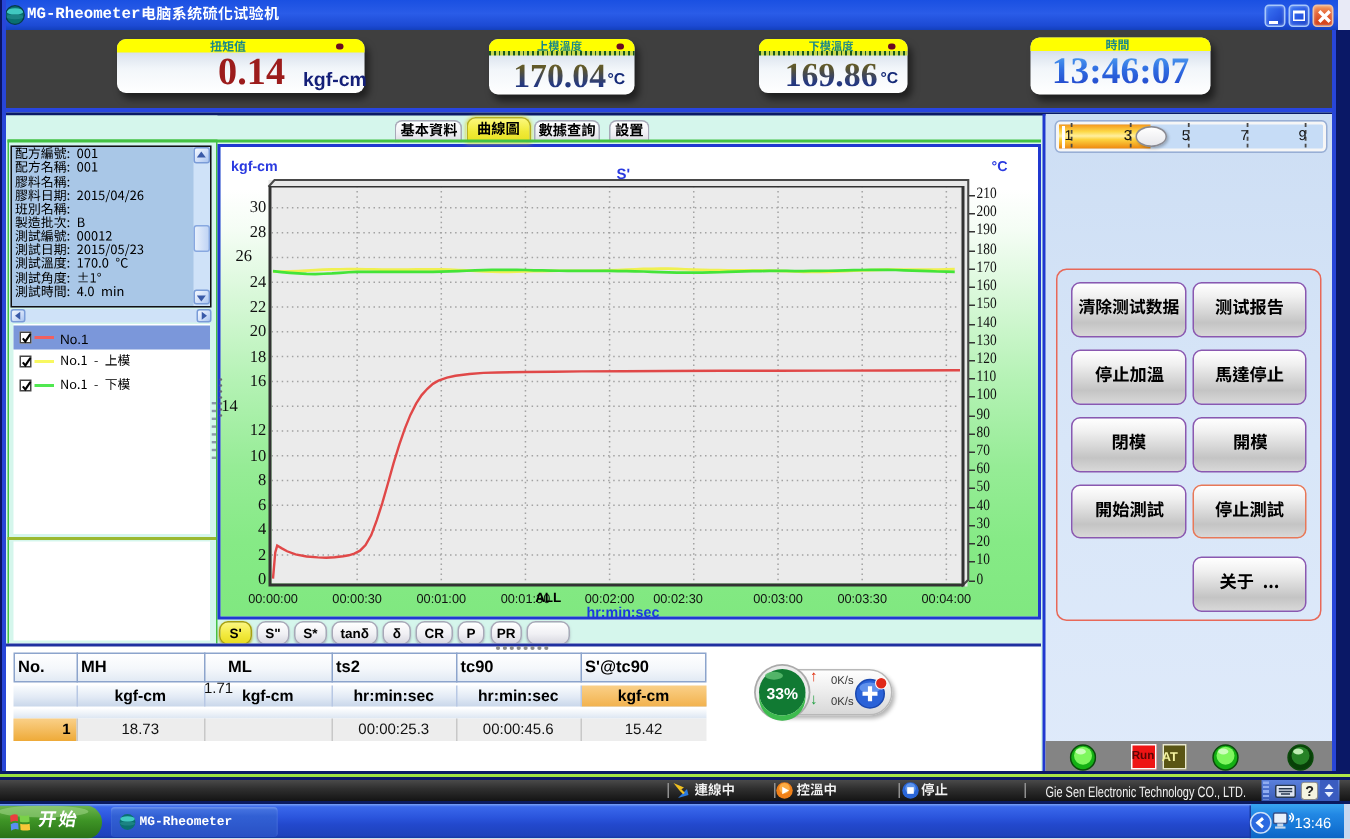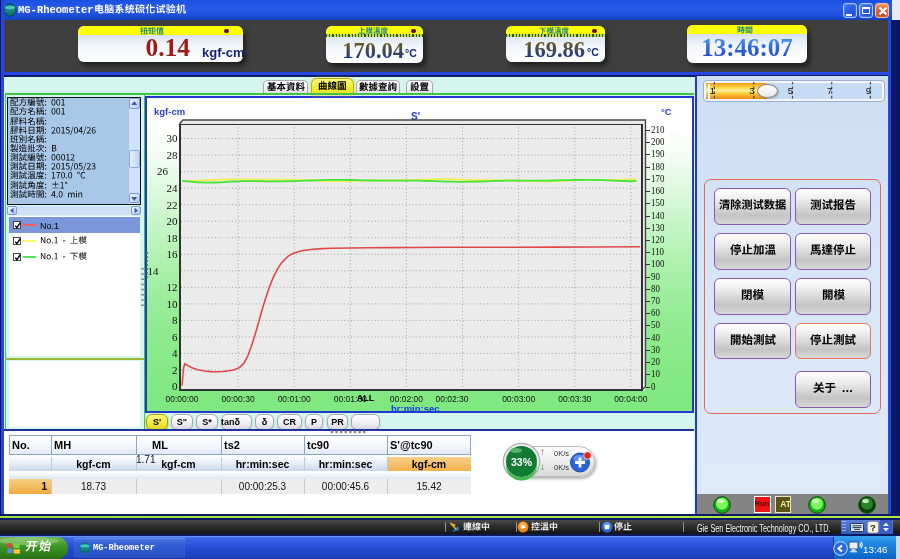--- a/index.html
+++ b/index.html
@@ -275,21 +275,21 @@
       <path transform="translate(0,8.17)" d="M0.8 -3.9V-3.0H3.7V-3.9ZM4.7 -7.8V-6.7C4.7 -6.1 4.6 -5.5 3.7 -4.9V-5.2H0.8V-4.3H3.7V-4.8C3.9 -4.6 4.2 -4.3 4.3 -4.1C5.5 -4.7 5.8 -5.8 5.8 -6.7H6.9V-5.7C6.9 -4.7 7.1 -4.3 8.0 -4.3C8.1 -4.3 8.4 -4.3 8.5 -4.3C8.7 -4.3 8.9 -4.4 9.0 -4.4C9.0 -4.7 9.0 -5.1 8.9 -5.4C8.8 -5.3 8.6 -5.3 8.5 -5.3C8.4 -5.3 8.2 -5.3 8.1 -5.3C8.0 -5.3 8.0 -5.4 8.0 -5.7V-7.8ZM1.3 -7.7C1.5 -7.3 1.8 -6.8 1.9 -6.5H0.4V-5.6H4.1V-6.5H2.3L2.9 -6.8C2.8 -7.2 2.5 -7.7 2.2 -8.1ZM3.9 -3.9V-2.9H4.8L4.2 -2.7C4.5 -2.0 4.9 -1.4 5.5 -0.9C4.9 -0.6 4.3 -0.4 3.7 -0.2V-2.6H0.8V0.7H1.7V0.3H3.7V-0.0C3.9 0.2 4.0 0.6 4.1 0.8C5.0 0.6 5.7 0.3 6.4 -0.1C7.0 0.3 7.7 0.6 8.6 0.8C8.7 0.5 9.0 0.0 9.3 -0.2C8.5 -0.4 7.9 -0.6 7.3 -0.9C8.0 -1.6 8.5 -2.5 8.8 -3.7L8.1 -4.0L7.9 -3.9ZM1.7 -1.7H2.7V-0.6H1.7ZM7.4 -2.9C7.1 -2.4 6.8 -1.9 6.4 -1.5C5.9 -1.9 5.5 -2.4 5.2 -2.9Z M15.8 -7.0H16.9V-6.4H15.8ZM13.7 -7.0H14.8V-6.4H13.7ZM11.6 -7.0H12.6V-6.4H11.6ZM11.1 -4.1V-0.2H10.0V0.6H18.6V-0.2H17.4V-4.1H14.5L14.6 -4.4H18.3V-5.3H14.7L14.8 -5.7H18.1V-7.7H10.5V-5.7H13.6L13.6 -5.3H10.1V-4.4H13.5L13.4 -4.1ZM12.2 -0.2V-0.6H16.3V-0.2ZM12.2 -2.5H16.3V-2.1H12.2ZM12.2 -3.0V-3.4H16.3V-3.0ZM12.2 -1.5H16.3V-1.1H12.2Z" fill="#000000"></path>
     </svg>
     <div class="abs" style="left:5px;top:92.8px;width:689px;height:2.2px;background:#44c244"></div>
     <div class="abs" style="left:146px;top:413.5px;width:22px;height:16.5px;border-radius:6px;background:linear-gradient(180deg,#fcf680 0%,#f2ea40 55%,#e8dc20 100%);border:1.2px solid #a8a010;box-shadow:0 1px 2px #b0a818"></div>
     <div class="abs" style="left:146px;top:417.2px;width:22px;text-align:center;font-weight:bold;font-size:9px;color:#000">S'</div>
     <div class="abs" style="left:171px;top:414px;width:22px;height:15.5px;border-radius:6px;background:linear-gradient(180deg,#ffffff 0%,#f0f0f4 55%,#d8d8e0 100%);border:1px solid #a8a8b8;box-shadow:0 1px 1.5px rgba(120,120,140,0.5)"></div>
     <div class="abs" style="left:171px;top:417.2px;width:22px;text-align:center;font-weight:bold;font-size:9px;color:#000">S"</div>
     <div class="abs" style="left:196px;top:414px;width:22px;height:15.5px;border-radius:6px;background:linear-gradient(180deg,#ffffff 0%,#f0f0f4 55%,#d8d8e0 100%);border:1px solid #a8a8b8;box-shadow:0 1px 1.5px rgba(120,120,140,0.5)"></div>
     <div class="abs" style="left:196px;top:417.2px;width:22px;text-align:center;font-weight:bold;font-size:9px;color:#000">S*</div>
     <div class="abs" style="left:221px;top:414px;width:31px;height:15.5px;border-radius:6px;background:linear-gradient(180deg,#ffffff 0%,#f0f0f4 55%,#d8d8e0 100%);border:1px solid #a8a8b8;box-shadow:0 1px 1.5px rgba(120,120,140,0.5)"></div>
-    <div class="abs" style="left:221px;top:417.2px;width:31px;font-weight:bold;font-size:9px;color:#000">tanδ</div>
+    <div class="abs" style="left:221px;top:417.2px;width:31px;text-align:center;font-weight:bold;font-size:9px;color:#000">tanδ</div>
     <div class="abs" style="left:255px;top:414px;width:19px;height:15.5px;border-radius:6px;background:linear-gradient(180deg,#ffffff 0%,#f0f0f4 55%,#d8d8e0 100%);border:1px solid #a8a8b8;box-shadow:0 1px 1.5px rgba(120,120,140,0.5)"></div>
     <div class="abs" style="left:255px;top:417.2px;width:19px;text-align:center;font-weight:bold;font-size:9px;color:#000">δ</div>
     <div class="abs" style="left:277px;top:414px;width:25px;height:15.5px;border-radius:6px;background:linear-gradient(180deg,#ffffff 0%,#f0f0f4 55%,#d8d8e0 100%);border:1px solid #a8a8b8;box-shadow:0 1px 1.5px rgba(120,120,140,0.5)"></div>
     <div class="abs" style="left:277px;top:417.2px;width:25px;text-align:center;font-weight:bold;font-size:9px;color:#000">CR</div>
     <div class="abs" style="left:305px;top:414px;width:18px;height:15.5px;border-radius:6px;background:linear-gradient(180deg,#ffffff 0%,#f0f0f4 55%,#d8d8e0 100%);border:1px solid #a8a8b8;box-shadow:0 1px 1.5px rgba(120,120,140,0.5)"></div>
     <div class="abs" style="left:305px;top:417.2px;width:18px;text-align:center;font-weight:bold;font-size:9px;color:#000">P</div>
     <div class="abs" style="left:327px;top:414px;width:21px;height:15.5px;border-radius:6px;background:linear-gradient(180deg,#ffffff 0%,#f0f0f4 55%,#d8d8e0 100%);border:1px solid #a8a8b8;box-shadow:0 1px 1.5px rgba(120,120,140,0.5)"></div>
     <div class="abs" style="left:327px;top:417.2px;width:21px;text-align:center;font-weight:bold;font-size:9px;color:#000">PR</div>
     <div class="abs" style="left:351px;top:414px;width:29px;height:15.5px;border-radius:6px;background:linear-gradient(180deg,#ffffff 0%,#f0f0f4 55%,#d8d8e0 100%);border:1px solid #a8a8b8;box-shadow:0 1px 1.5px rgba(120,120,140,0.5)"></div>
     <div class="abs" style="left:351px;top:393px;width:29px;text-align:center;font-weight:bold;font-size:9px;color:#000">ALL</div>
@@ -447,21 +447,21 @@
       <ellipse cx="7.5" cy="5" rx="3.4" ry="2" fill="#d8ffcc" opacity="0.85"></ellipse>
     </svg>
     <svg class="abs" style="left:858px;top:495.5px" width="18" height="18">
       <circle cx="9" cy="9" r="8.3" fill="#084008" stroke="#0a4a0a" stroke-width="1"></circle>
       <circle cx="9" cy="7.8" r="6" fill="#2a8a2a" opacity="0.9"></circle>
       <ellipse cx="7.5" cy="5" rx="3.4" ry="2" fill="#d8ffcc" opacity="0.85"></ellipse>
     </svg>
     <div class="abs" style="left:753.5px;top:495.5px;width:17px;height:17px;background:#ee1414;border:1.2px solid #fafafa"></div>
     <div class="abs" style="left:753.5px;top:499px;width:17px;text-align:center;font-weight:bold;font-size:7.8px;color:#5a0505">Run</div>
     <div class="abs" style="left:774.5px;top:495.5px;width:16.5px;height:17px;background:#5a5514;border:1.2px solid #e8e8d0"></div>
-    <div class="abs" style="left:774.5px;top:499px;width:16.5px;text-align:right;font-weight:bold;font-size:8.5px;color:#f4f2a0">AT</div>
+    <div class="abs" style="left:774.5px;top:499px;width:16.5px;text-align:left;font-weight:bold;font-size:8.5px;color:#f4f2a0">AT</div>
     <div class="abs" style="left:0;top:0;width:4px;height:536px;background:linear-gradient(90deg,#0a1464 0 1.5px,#2846d8 1.5px 4px)"></div>
     <div class="abs" style="left:888px;top:19.5px;width:12px;height:516.5px;background:linear-gradient(90deg,#2846d8 0 3px,#0a1866 3px 12px)"></div>
     <div class="abs" style="left:0;top:513.5px;width:900px;height:2px;background:#0a1a66"></div>
     <div class="abs" style="left:0;top:515.5px;width:900px;height:2.2px;background:linear-gradient(90deg,#9ae040,#b0e848)"></div>
     <div class="abs" style="left:0;top:517.7px;width:900px;height:2.3px;background:#0a1a66"></div>
     <div class="abs" style="left:0;top:520px;width:900px;height:14px;background:linear-gradient(180deg,#4a4a4a 0%,#303030 40%,#141414 100%)"></div>
     <div class="abs" style="left:445px;top:522px;width:1.2px;height:10px;background:#909090"></div>
     <div class="abs" style="left:515.5px;top:522px;width:1.2px;height:10px;background:#909090"></div>
     <div class="abs" style="left:598.5px;top:522px;width:1.2px;height:10px;background:#909090"></div>
     <div class="abs" style="left:682.5px;top:522px;width:1.2px;height:10px;background:#909090"></div>

